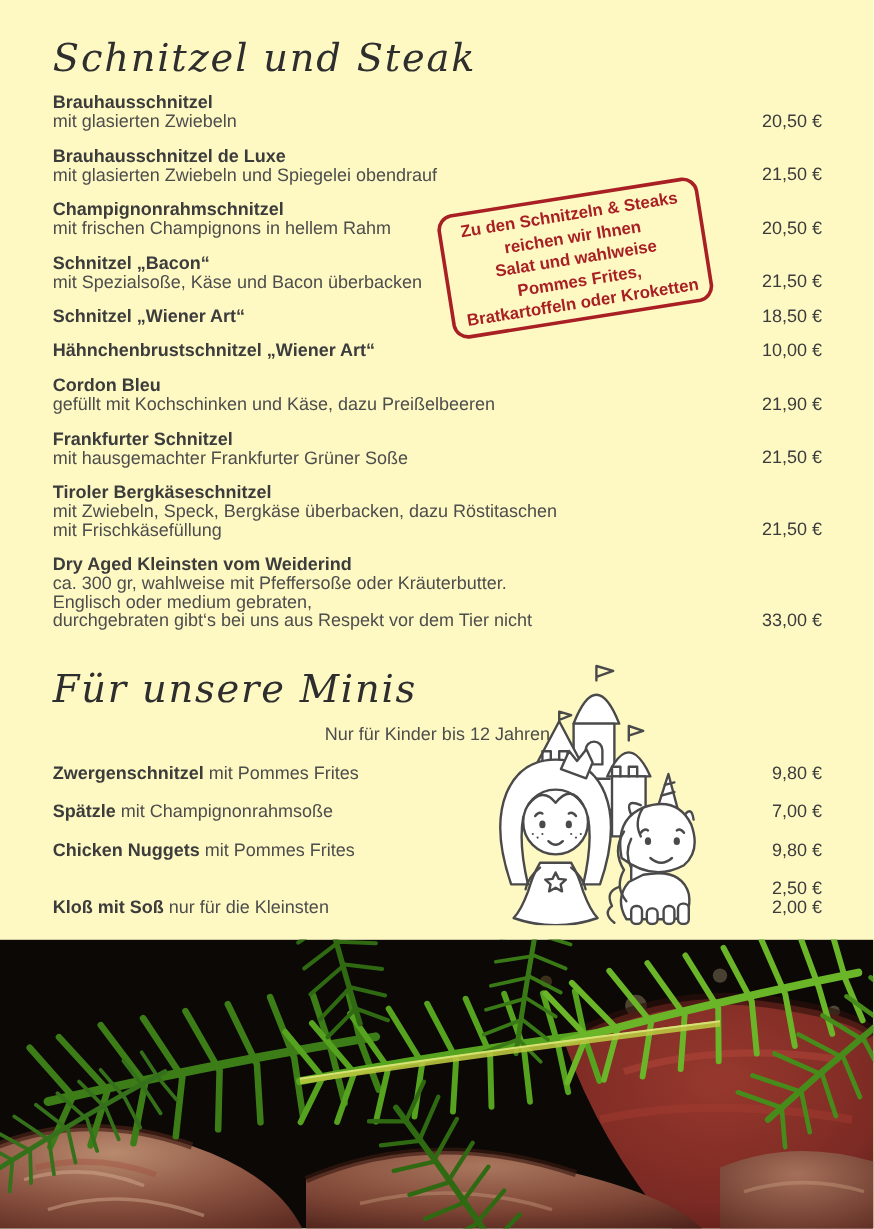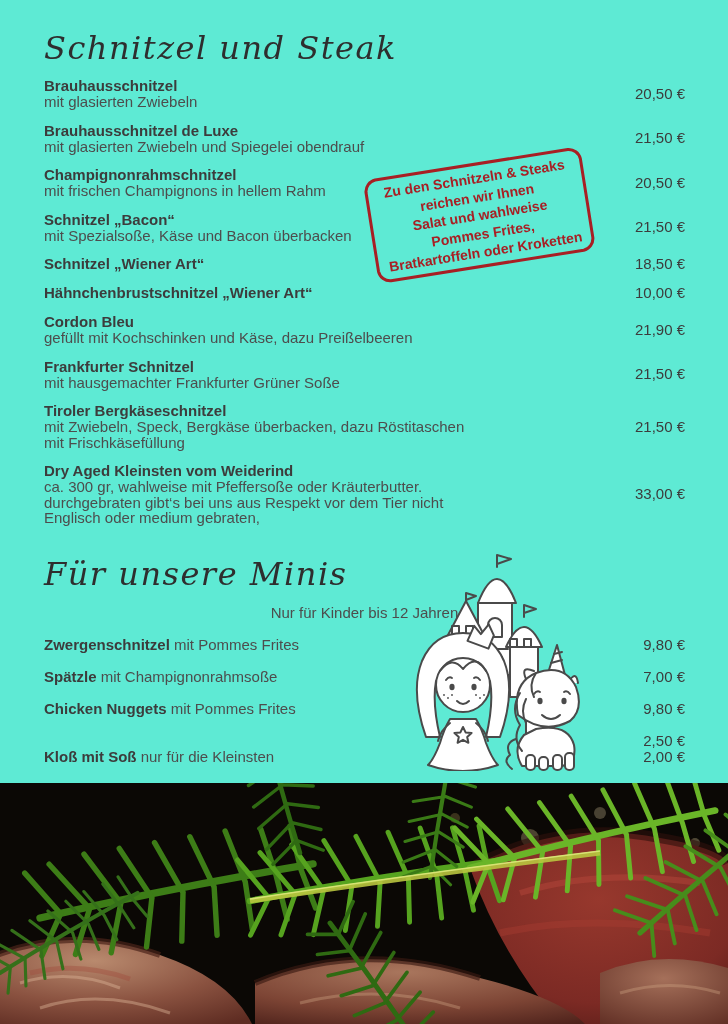--- a/index.html
+++ b/index.html
@@ -1,30 +1,30 @@
 <!DOCTYPE html>
 <html><head>
 <meta charset="utf-8">
 <style>
   html,body{margin:0;padding:0;}
   body{width:728px;height:1024px;background:#ffffff;font-family:"Liberation Sans",sans-serif;}
-  .page{position:relative;width:728px;height:1024px;overflow:hidden;background:#5eead4;}
+  .page{position:relative;width:728px;height:1024px;overflow:hidden;background:#fef9c3;}
   .content{position:absolute;left:44px;right:43px;top:30px;}
 
   .script-title{
     font-family:"DejaVu Serif",serif;
     font-style:italic;
     font-size:32px;
     letter-spacing:1.5px;
     color:#2e2e2e;
     line-height:36px;
     margin-bottom:12px;
   }
 
-  .item{display:flex;justify-content:space-between;align-items:center;margin-bottom:13px;}
+  .item{display:flex;justify-content:space-between;align-items:flex-end;margin-bottom:13px;}
   .item-name{font-weight:bold;font-size:15px;color:#3c3c3c;line-height:16px;}
   .item-desc{font-size:15px;color:#4d4d4d;line-height:15.5px;}
   .item-price{font-size:15px;color:#3c3c3c;white-space:nowrap;line-height:16px;text-align:right;}
 
   .stamp{
     position:absolute;left:367px;top:160px;width:226px;height:111px;
     transform:rotate(-9deg);
   }
   .stamp svg{position:absolute;inset:0;}
   .stamp-text{
@@ -121,22 +121,22 @@
         <div class="item-desc">mit Zwiebeln, Speck, Bergkäse überbacken, dazu Röstitaschen</div>
         <div class="item-desc">mit Frischkäsefüllung</div>
       </div>
       <div class="item-price">21,50 €</div>
     </div>
 
     <div class="item">
       <div>
         <div class="item-name">Dry Aged Kleinsten vom Weiderind</div>
         <div class="item-desc">ca. 300 gr, wahlweise mit Pfeffersoße oder Kräuterbutter.</div>
+        <div class="item-desc">Englisch oder medium gebraten,</div>
         <div class="item-desc">durchgebraten gibt‘s bei uns aus Respekt vor dem Tier nicht</div>
-        <div class="item-desc">Englisch oder medium gebraten,</div>
       </div>
       <div class="item-price">33,00 €</div>
     </div>
 
     <div class="script-title" style="margin-top:30px;margin-bottom:13px;">Für unsere Minis</div>
     <div class="minis-subtitle">Nur für Kinder bis 12 Jahren</div>
 
     <div class="mini-item">
       <div class="mini-bold"><span>Zwergenschnitzel</span><span class="mini-rest"> mit Pommes Frites</span></div>
       <div class="item-price">9,80 €</div>

